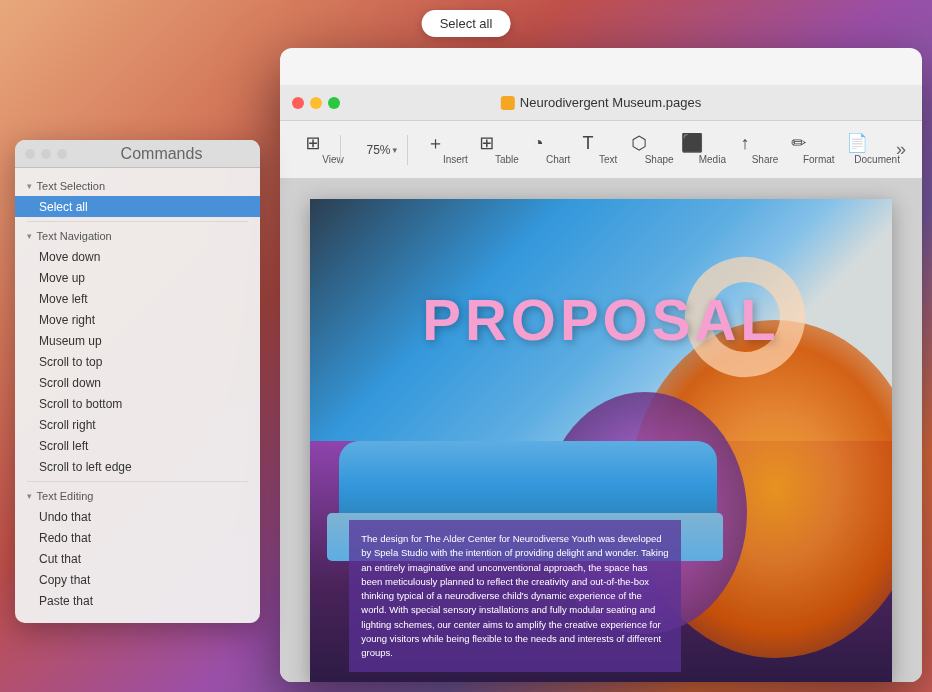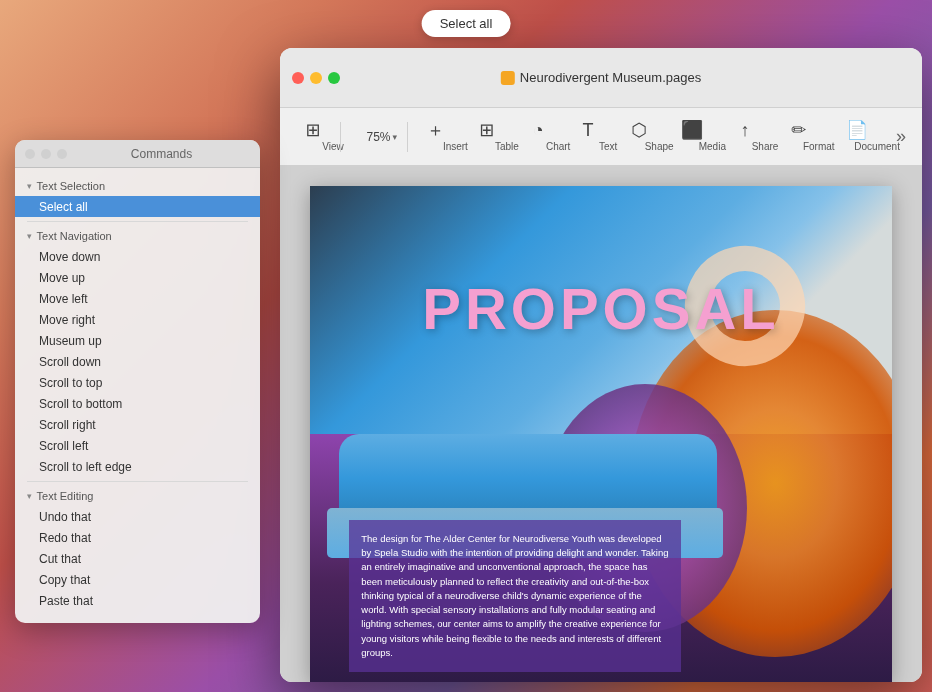--- a/index.html
+++ b/index.html
@@ -40,26 +40,27 @@
       background: #f5f5f5;
       border-radius: 12px;
       box-shadow: 0 20px 60px rgba(0,0,0,0.5);
       overflow: hidden;
       display: flex;
       flex-direction: column;
     }
 
     .window-titlebar {
       background: #e8e8e8;
-      height: 60px;
+      height: 36px;
       display: flex;
       align-items: center;
       padding: 0 20px;
       border-bottom: 1px solid #d0d0d0;
       position: relative;
+      margin-top: 37px;
     }
 
     .traffic-lights {
       display: flex;
       gap: 6px;
       position: absolute;
       left: 12px;
     }
 
     .traffic-light {
@@ -333,21 +334,21 @@
     }
 
     .cmd-traffic-light {
       width: 10px;
       height: 10px;
       border-radius: 50%;
       background: #d0d0d0;
     }
 
     .commands-title {
-      font-size: 12px;
+      font-size: 16px;
       color: #666;
       margin: 13px auto;
     }
 
     .commands-content {
       padding: 8px 0;
     }
 
     .cmd-section {
       margin-bottom: 4px;
@@ -516,22 +517,22 @@
     <div class="cmd-section">
       <div class="cmd-section-header">
         <span class="cmd-section-arrow">▾</span>
         <span>Text Navigation</span>
       </div>
       <div class="cmd-item">Move down</div>
       <div class="cmd-item">Move up</div>
       <div class="cmd-item">Move left</div>
       <div class="cmd-item">Move right</div>
       <div class="cmd-item">Museum up</div>
+      <div class="cmd-item">Scroll to top</div>
       <div class="cmd-item">Scroll down</div>
-      <div class="cmd-item">Scroll to top</div>
       <div class="cmd-item">Scroll to bottom</div>
       <div class="cmd-item">Scroll right</div>
       <div class="cmd-item">Scroll left</div>
       <div class="cmd-item">Scroll to left edge</div>
     </div>
 
     <div class="cmd-divider"></div>
 
     <div class="cmd-section">
       <div class="cmd-section-header">

